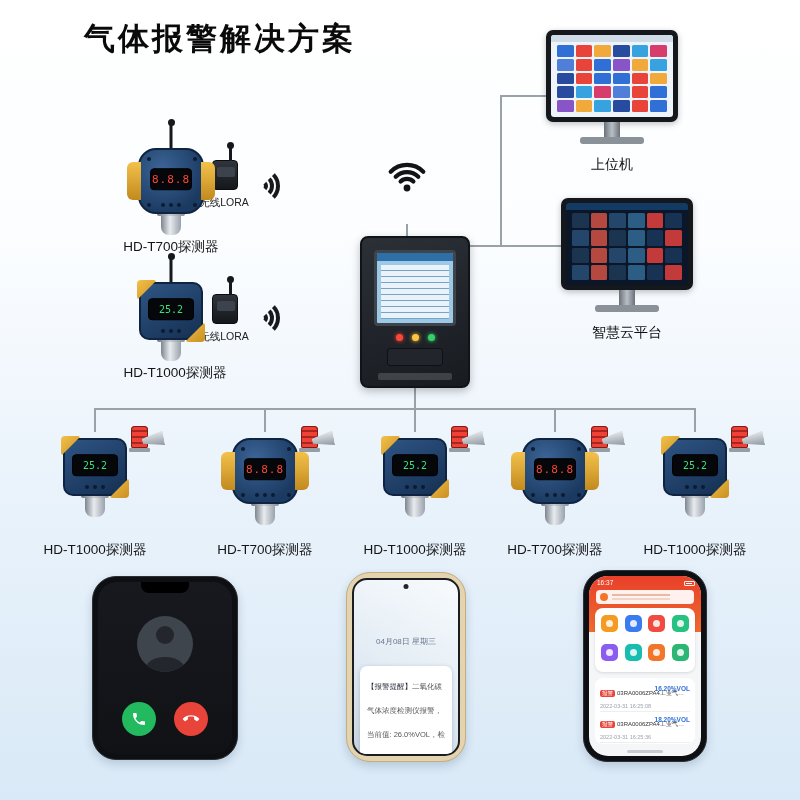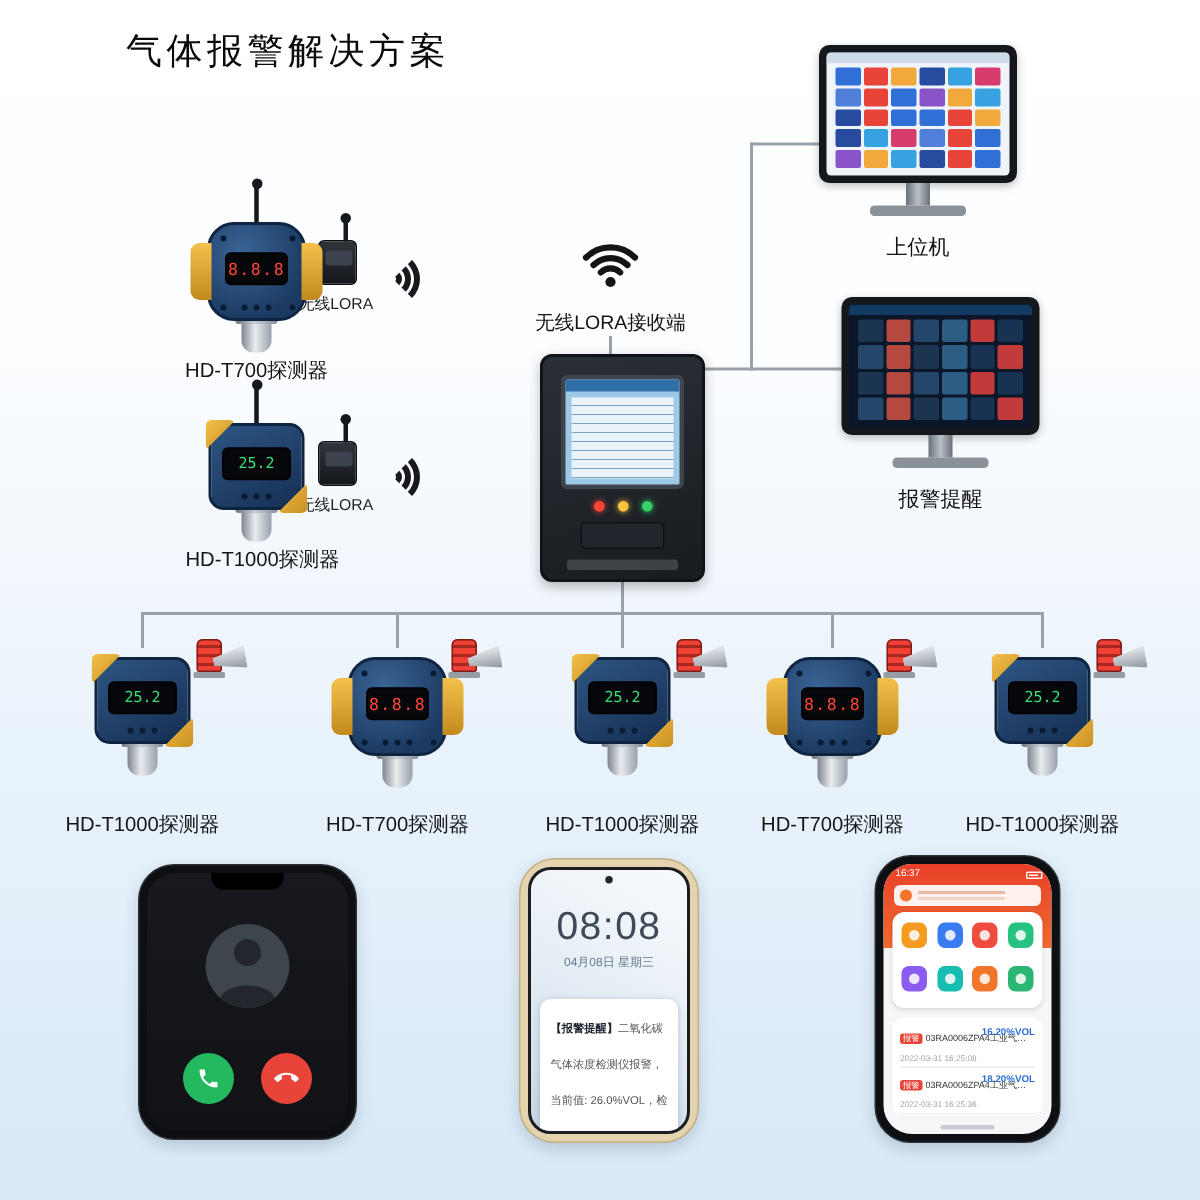--- a/index.html
+++ b/index.html
@@ -1,20 +1,20 @@
 <!DOCTYPE html>
 <html><head>
 <meta charset="utf-8">
 <style>
   *{box-sizing:border-box;margin:0;padding:0}
   body{margin:0;font-family:"Liberation Sans",sans-serif}
   .stage{position:relative;width:800px;height:800px;overflow:hidden;
     background:linear-gradient(180deg,#ffffff 0%,#fbfdff 30%,#eaf3fb 60%,#d9e9f7 100%)}
   .abs{position:absolute}
-  .title{left:84px;top:18px;font-size:24px;font-weight:400;color:#0a0a0a;letter-spacing:3px}
+  .title{left:84px;top:18px;font-size:31px;font-weight:700;color:#0a0a0a;letter-spacing:3px}
   .cap{position:absolute;text-align:center;font-size:13.5px;color:#151515;font-weight:500}
   .smallcap{position:absolute;text-align:center;font-size:10.5px;color:#222}
   .ln{position:absolute;background:#99a1a9}
 
   
   .det{position:absolute;width:110px;z-index:1}
   .det.wireless{padding-top:24px}
   .det.row{padding-top:12px}
   .ant{position:absolute;left:50%;top:0;transform:translateX(-50%);width:3px;height:24px;background:#15181c}
   .ant::after{content:"";position:absolute;top:-5px;left:50%;transform:translateX(-50%);width:7px;height:7px;border-radius:50%;background:#15181c}
@@ -112,21 +112,21 @@
   .decline svg{transform:rotate(135deg)}
 
   .p2{left:346px;top:572px;width:120px;height:190px;background:#e3d3ae;border:1px solid #c4ad7e}
   .p2 .pscreen{border:2px solid #1b1d20;border-radius:15px;
     background:linear-gradient(210deg,#f8fbfd,#e3ecf4 55%,#c8d5e2)}
   .p2cam{position:absolute;top:4px;left:50%;transform:translateX(-50%);width:5px;height:5px;border-radius:50%;background:#22262b}
   .p2time{position:absolute;top:22px;width:100%;text-align:center;font-size:26px;font-weight:300;color:#3f4a58;letter-spacing:1px}
   .p2date{position:absolute;top:56px;width:100%;text-align:center;font-size:8px;color:#68788c}
   .msgcard{position:absolute;left:6px;right:6px;top:86px;background:#fff;border-radius:7px;
     box-shadow:0 1px 4px rgba(60,90,120,.3);padding:6px 7px;text-align:left;line-height:1.5}
-  .msgtitle{font-size:7.5px;font-weight:700;color:#1d2430}
+  .msgtitle{font-size:7.5px;font-weight:400;color:#1d2430}
   .msgbody{font-size:7.5px;color:#555}
   .msgvalue{font-size:7.5px;color:#2f6fd6;font-weight:700}
 
   .p3{left:583px;top:570px;width:124px;height:192px}
   .p3 .pscreen{background:#f4f6f8}
   .apphead{position:absolute;top:0;left:0;right:0;height:56px;background:linear-gradient(180deg,#e8402a,#f06a2e)}
   .appstatus{position:absolute;top:3px;left:8px;font-size:6.5px;color:#fff}
   .appbatt{position:absolute;top:5px;right:6px;width:11px;height:5px;border:1px solid rgba(255,255,255,.9);border-radius:1px}
   .appbatt::after{content:"";position:absolute;left:1px;top:1px;bottom:1px;width:6px;background:#fff}
   .appbanner{position:absolute;top:14px;left:7px;right:7px;height:14px;background:rgba(255,255,255,.92);border-radius:4px}
@@ -216,21 +216,20 @@
     </div>
   <div class="smallcap" style="left:186px;top:330px;width:76px">无线LORA</div>
   <div class="cap" style="left:95px;top:364px;width:160px">HD-T1000探测器</div>
 
   <svg class="abs" style="left:383px;top:148px" width="48" height="46" viewBox="0 0 48 46">
     <path d="M17.6 33.6 A9 9 0 0 1 30.4 33.6" stroke="#141414" stroke-width="4.2" fill="none" stroke-linecap="round"></path>
     <path d="M12.7 28.7 A16 16 0 0 1 35.3 28.7" stroke="#141414" stroke-width="4.2" fill="none" stroke-linecap="round"></path>
     <path d="M7.7 23.7 A23 23 0 0 1 40.3 23.7" stroke="#141414" stroke-width="4.2" fill="none" stroke-linecap="round"></path>
     <circle cx="24" cy="40" r="3.4" fill="#141414"></circle>
   </svg>
-  <div class="cap" style="left:327px;top:206px;width:160px;font-size:13px">无线LORA接收端</div>
 
   <div class="cabinet">
     <div class="cab-screen">
         <div class="cab-bar"></div>
         <div class="cab-rows"></div>
       </div>
     <div class="cab-leds">
       <i style="background: rgb(255, 70, 54); box-shadow: rgb(255, 70, 54) 0px 0px 4px;"></i>
       <i style="background: rgb(255, 196, 61); box-shadow: rgb(255, 196, 61) 0px 0px 4px;"></i>
       <i style="background: rgb(53, 208, 106); box-shadow: rgb(53, 208, 106) 0px 0px 4px;"></i>
@@ -308,21 +307,21 @@
             <i style="background: rgb(181, 72, 63);"></i>
             <i style="background: rgb(27, 52, 80);"></i>
             <i style="background: rgb(44, 93, 133);"></i>
             <i style="background: rgb(23, 50, 83);"></i>
             <i style="background: rgb(194, 58, 58);"></i>
           </div>
         </div>
       </div>
     <div class="mneck"></div>
       <div class="mbase"></div>
-    <div class="mcap">报警提醒</div>
+    <div class="mcap">智慧云平台</div>
   </div>
 
   <div class="det row square" style="left:40px;top:426px">
     <div class="beacon"></div>
       <div class="horn"></div>
     <div class="dbody">
         <div class="dscreen">25.2</div>
         <div class="dots">
           <i></i>
           <i></i>
@@ -408,21 +407,20 @@
         <svg width="16" height="16" viewBox="0 0 24 24">
             <path fill="#fff" d="M6.62 10.79c1.44 2.83 3.76 5.14 6.59 6.59l2.2-2.21c.27-.26.66-.35 1.01-.24 1.12.37 2.33.57 3.57.57.55 0 1 .45 1 1V20c0 .55-.45 1-1 1-9.39 0-17-7.61-17-17 0-.55.45-1 1-1h3.5c.55 0 1 .45 1 1 0 1.25.2 2.45.57 3.57.11.35.03.74-.25 1.02l-2.2 2.2z"></path>
           </svg>
       </div>
     </div>
   </div>
 
   <div class="phone p2">
     <div class="pscreen">
       <div class="p2cam"></div>
-      <div class="p2time">08:08</div>
       <div class="p2date">04月08日 星期三</div>
       <div class="msgcard">
         <span class="msgtitle">【报警提醒】</span><span class="msgbody">二氧化碳气体浓度检测仪报警，当前值: 26.0%VOL，检测值: </span><span class="msgvalue">25.2%VOL。</span>
       </div>
     </div>
   </div>
 
   <div class="phone p3">
     <div class="pscreen">
       <div class="apphead">

